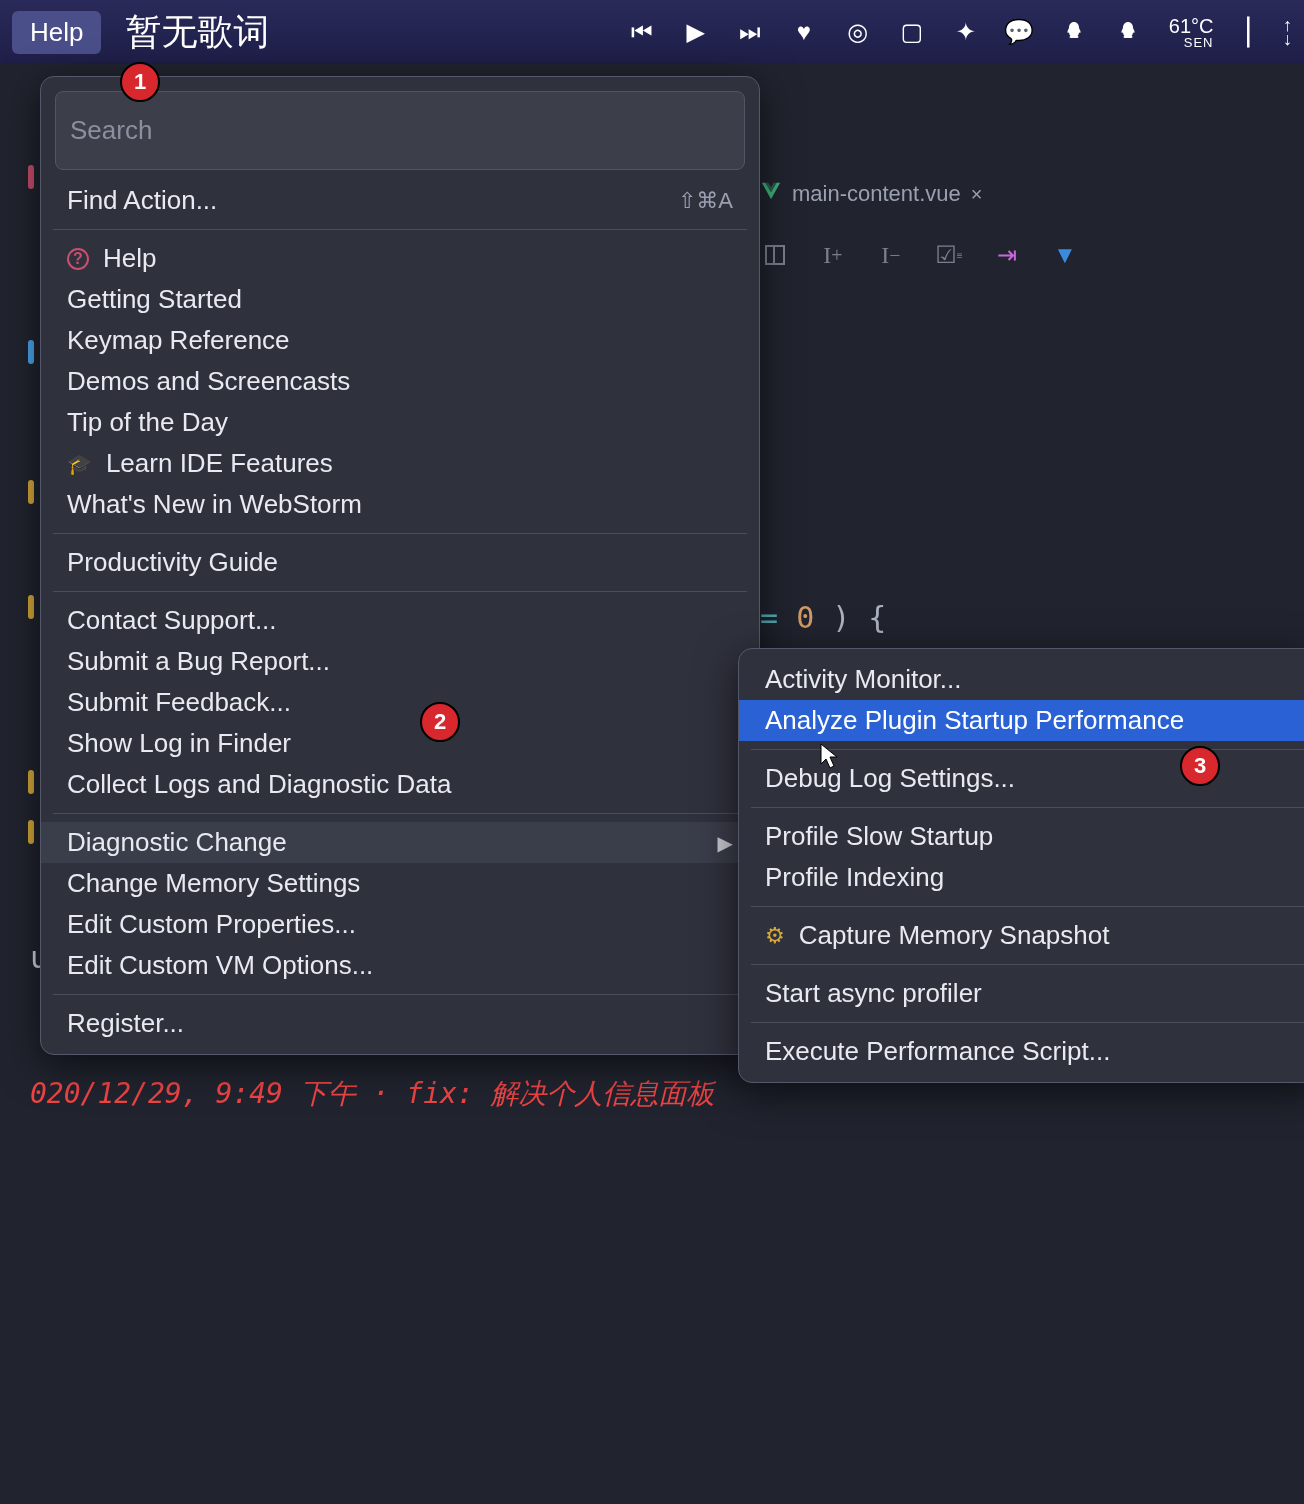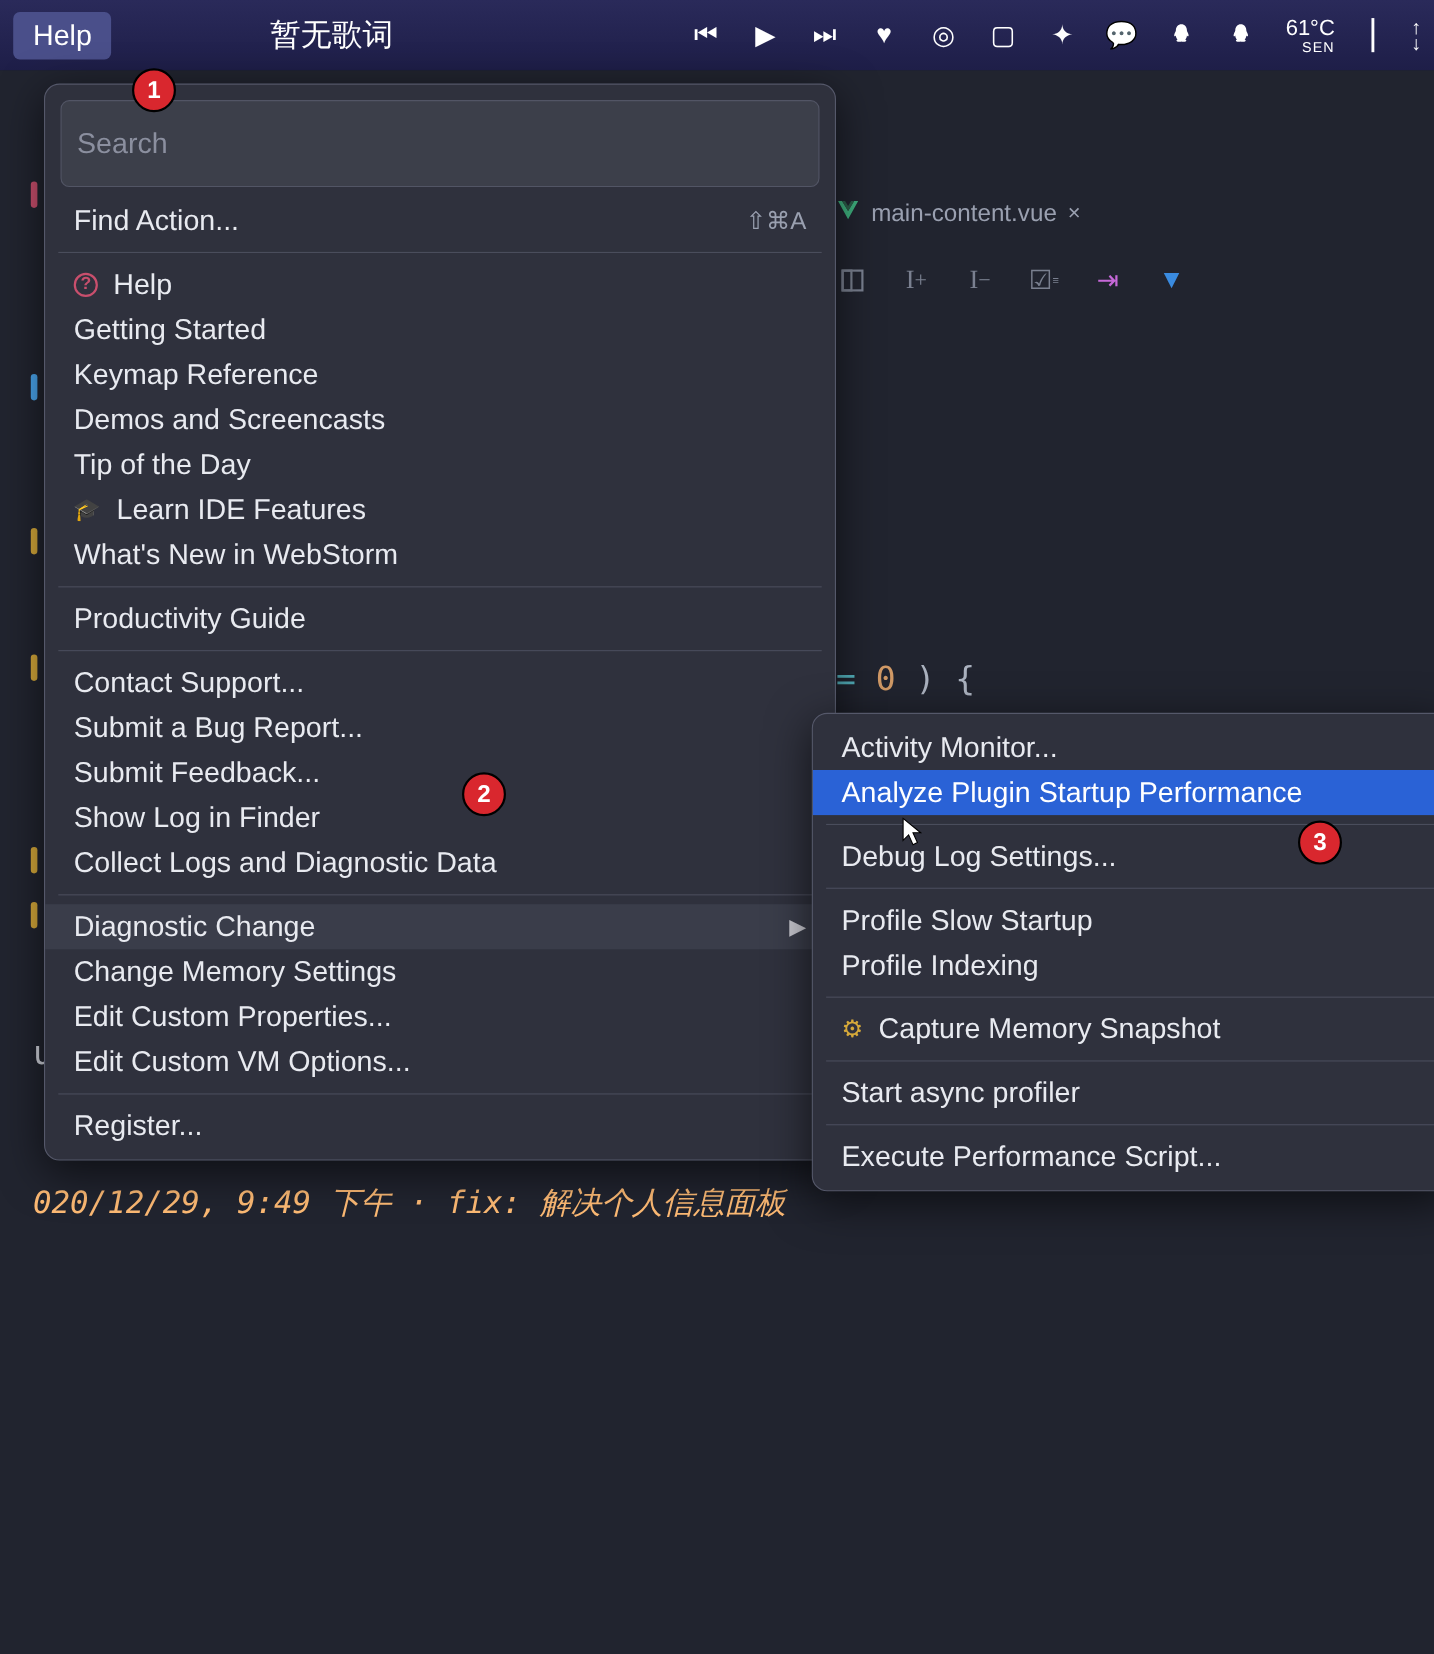--- a/index.html
+++ b/index.html
@@ -38,21 +38,21 @@
     background: #d9272e;
     color: #fff;
     font-weight: 600;
     font-size: 22px;
     display: flex;
     align-items: center;
     justify-content: center;
     border: 2px solid #000;
   }
   .badge1 { left: 120px; top: 62px; }
-  .lyrics { color: #fff; font-size: 28px; margin-left: 120px; }
+  .lyrics { color: #fff; font-size: 36px; }
   .tray { margin-left: auto; display: flex; gap: 28px; align-items: center; color:#fff; }
   .tray .ic { width: 26px; height: 26px; display:inline-flex; align-items:center; justify-content:center; }
   .temp { font-size:20px; line-height:1; text-align:right; }
   .temp .sub { font-size:13px; letter-spacing:1px; }
   
   .editor-bg {
     position: absolute;
     top: 64px; left:0; right:0; bottom:0;
     background: #21242f;
   }
@@ -75,21 +75,21 @@
     font-size: 30px;
   }
   .code-frag1 { top: 600px; }
   .code-frag2 { top: 940px; left: 30px; color:#d4d7e0; }
   .code-frag2 .num { color:#d19a66; }
   .commit-line {
     position:absolute;
     left: 30px; top: 1075px;
     font-family:"Menlo","Consolas",monospace;
     font-size:28px;
-    color:#fdba74;
+    color:#ef4444;
     font-style: italic;
   }
   
   .menu {
     position: absolute;
     background: #2f313d;
     border: 1px solid #55586a;
     border-radius: 14px;
     box-shadow: 0 10px 40px rgba(0,0,0,.6);
     padding: 10px 0;

